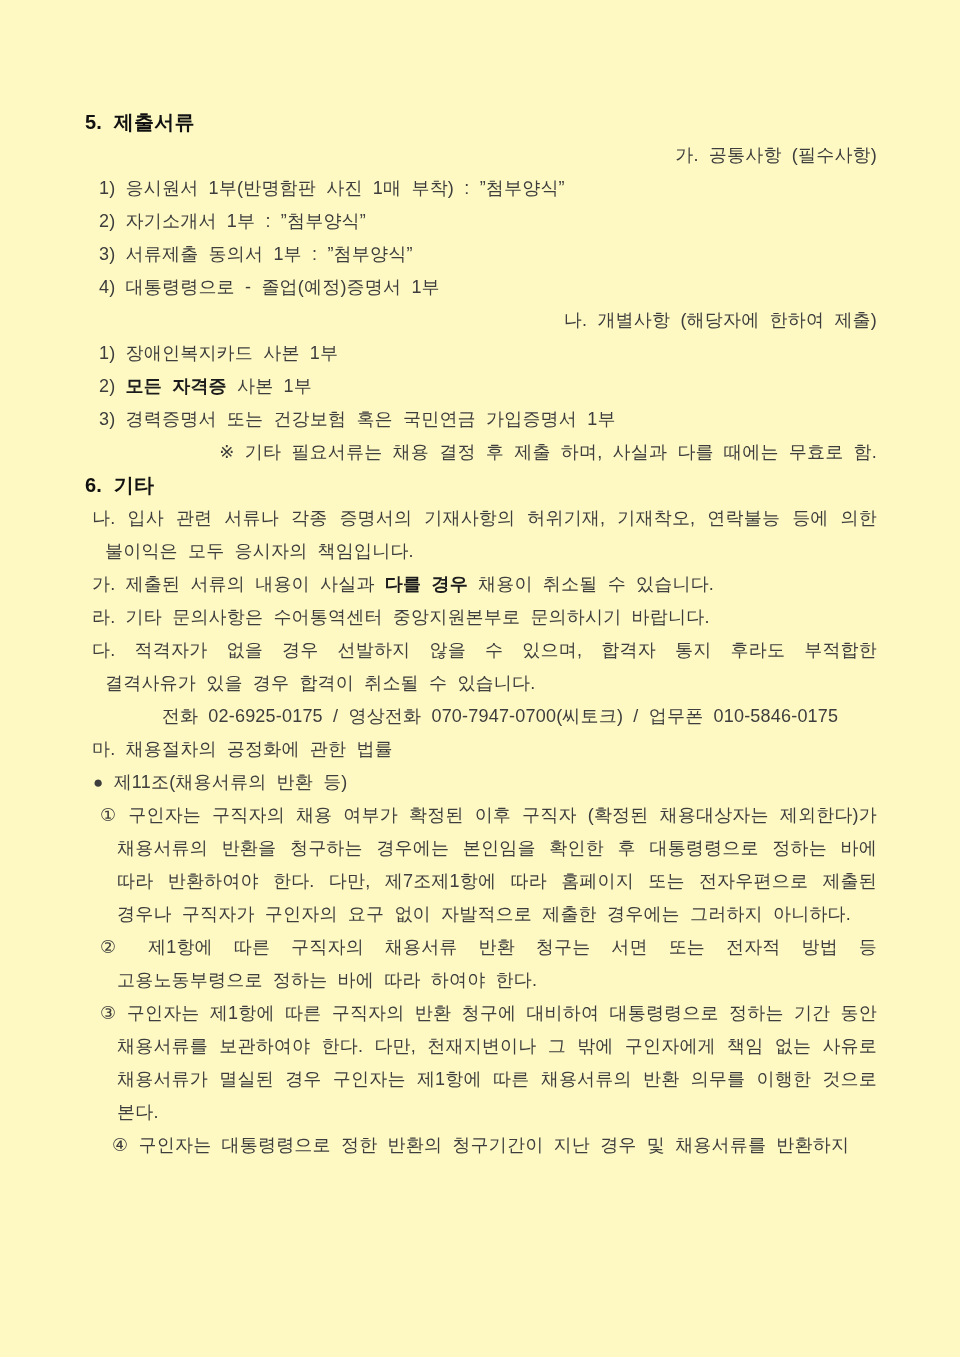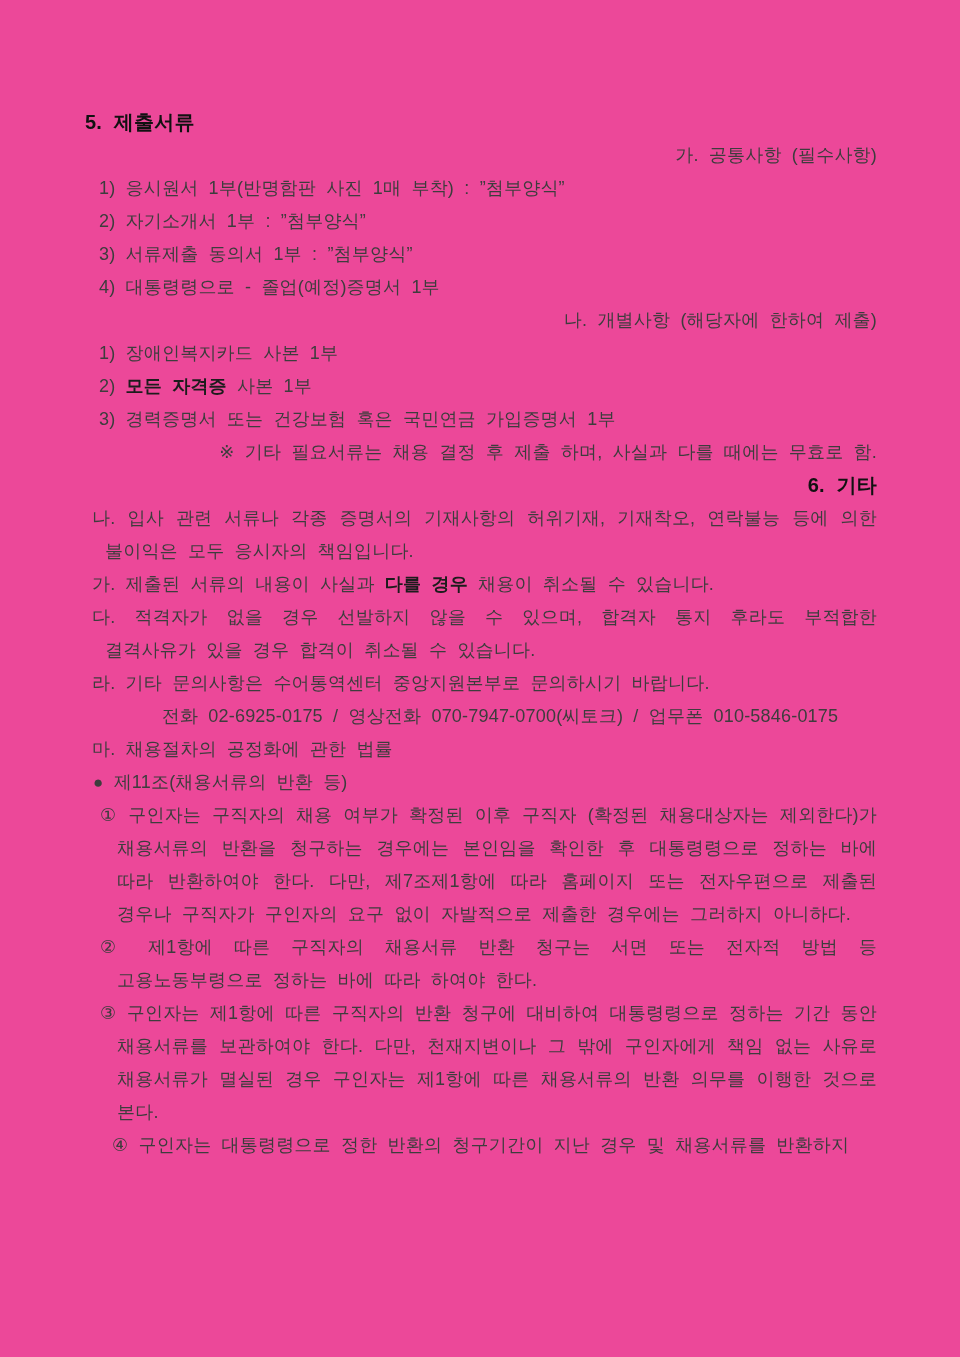--- a/index.html
+++ b/index.html
@@ -4,21 +4,21 @@
 <style>
   html, body {
     margin: 0;
     padding: 0;
     background: #ffffff;
   }
   .page {
     position: relative;
     width: 960px;
     height: 1357px;
-    background: #ec4899;
+    background: #fef9c3;
     overflow: hidden;
     font-family: "Liberation Sans", "DejaVu Sans", sans-serif;
   }
   .content {
     position: absolute;
     left: 85px;
     top: 106px;
     width: 792px;
     font-size: 18px;
     line-height: 33px;
@@ -47,21 +47,21 @@
   .num-row  { padding-left: 14px; text-align: left; }
   .note-row { padding-left: 5px;  text-align: right; }
   .item-row { padding-left: 20px; text-indent: -13px; }
   .contact-row { padding-left: 38px; text-align: center; }
   .bullet-row  { padding-left: 8px; text-align: left; }
   .law-row  { padding-left: 32px; text-indent: -17px; }
   .law-last { padding-left: 27px; text-indent: 0; }
 
   .gap-sm { margin-top: 20px; }
   .gap-md { margin-top: 16px; }
-  .gap-lg { margin-top: 40px; text-align: right; }
+  .gap-lg { margin-top: 40px; }
 
   .bullet-glyph { font-size: 17px; }
 </style>
 </head>
 <body>
 
 <div class="page">
   <div class="content">
 
     <p class="sec-title">5. 제출서류</p>
@@ -80,23 +80,23 @@
     <p class="num-row"><span>3)</span> <span>경력증명서 또는 건강보험 혹은 국민연금 가입증명서 1부</span></p>
 
     <p class="note-row"><span>※</span> <span>기타 필요서류는 채용 결정 후 제출 하며, 사실과 다를 때에는 무효로 함.</span></p>
 
     <p class="sec-title gap-lg">6. 기타</p>
 
     <p class="item-row"><span>나.</span> <span>입사 관련 서류나 각종 증명서의 기재사항의 허위기재, 기재착오, 연락불능 등에 의한 불이익은 모두 응시자의 책임입니다.</span></p>
 
     <p class="item-row"><span>가.</span> <span>제출된 서류의 내용이 사실과 </span><span class="b">다를 경우</span><span> 채용이 취소될 수 있습니다.</span></p>
 
+    <p class="item-row"><span>라.</span> <span>기타 문의사항은 수어통역센터 중앙지원본부로 문의하시기 바랍니다.</span></p>
+
     <p class="item-row"><span>다.</span> <span>적격자가 없을 경우 선발하지 않을 수 있으며, 합격자 통지 후라도 부적합한 결격사유가 있을 경우 합격이 취소될 수 있습니다.</span></p>
-
-    <p class="item-row"><span>라.</span> <span>기타 문의사항은 수어통역센터 중앙지원본부로 문의하시기 바랍니다.</span></p>
 
     <p class="contact-row">전화 02-6925-0175 / 영상전화 070-7947-0700(씨토크) / 업무폰 010-5846-0175</p>
 
     <p class="item-row"><span>마.</span> <span>채용절차의 공정화에 관한 법률</span></p>
 
     <p class="bullet-row gap-md"><span class="bullet-glyph">●</span> <span>제11조(채용서류의 반환 등)</span></p>
 
     <p class="law-row"><span>①</span> <span>구인자는 구직자의 채용 여부가 확정된 이후 구직자 (확정된 채용대상자는 제외한다)가 채용서류의 반환을 청구하는 경우에는 본인임을 확인한 후 대통령령으로 정하는 바에 따라 반환하여야 한다. 다만, 제7조제1항에 따라 홈페이지 또는 전자우편으로 제출된 경우나 구직자가 구인자의 요구 없이 자발적으로 제출한 경우에는 그러하지 아니하다.</span></p>
 
     <p class="law-row"><span>②</span> <span>제1항에 따른 구직자의 채용서류 반환 청구는 서면 또는 전자적 방법 등 고용노동부령으로 정하는 바에 따라 하여야 한다.</span></p>

